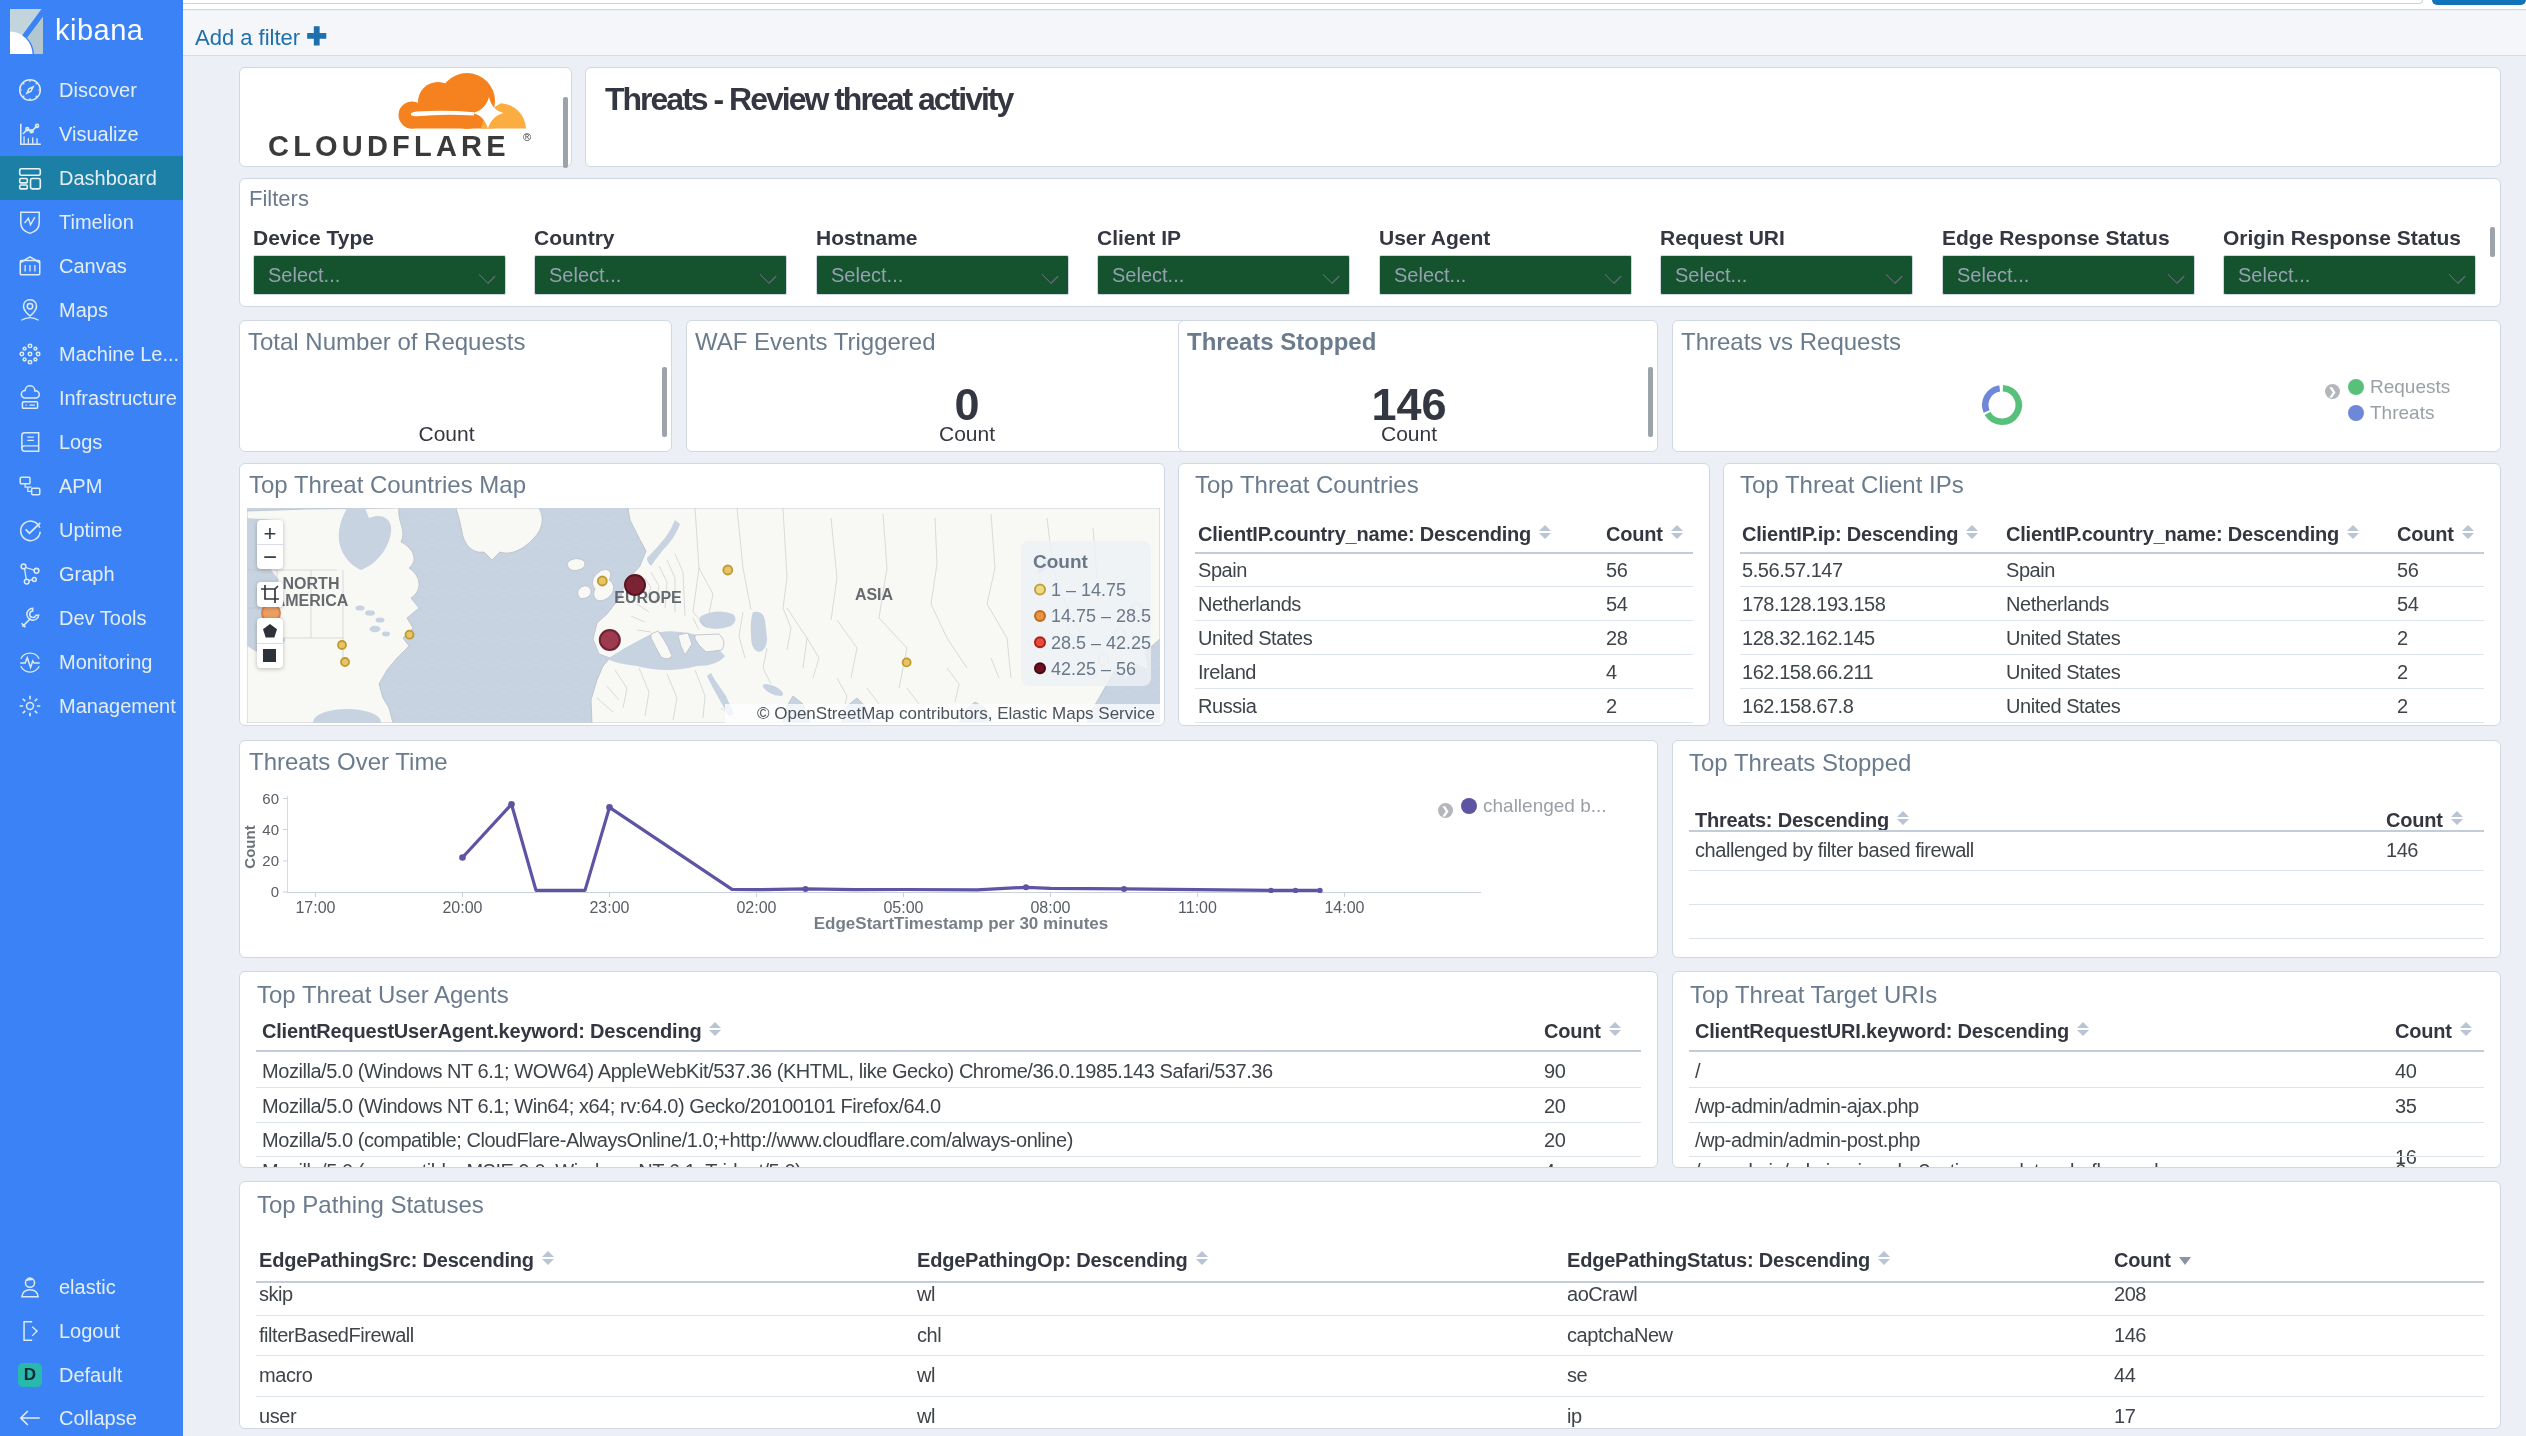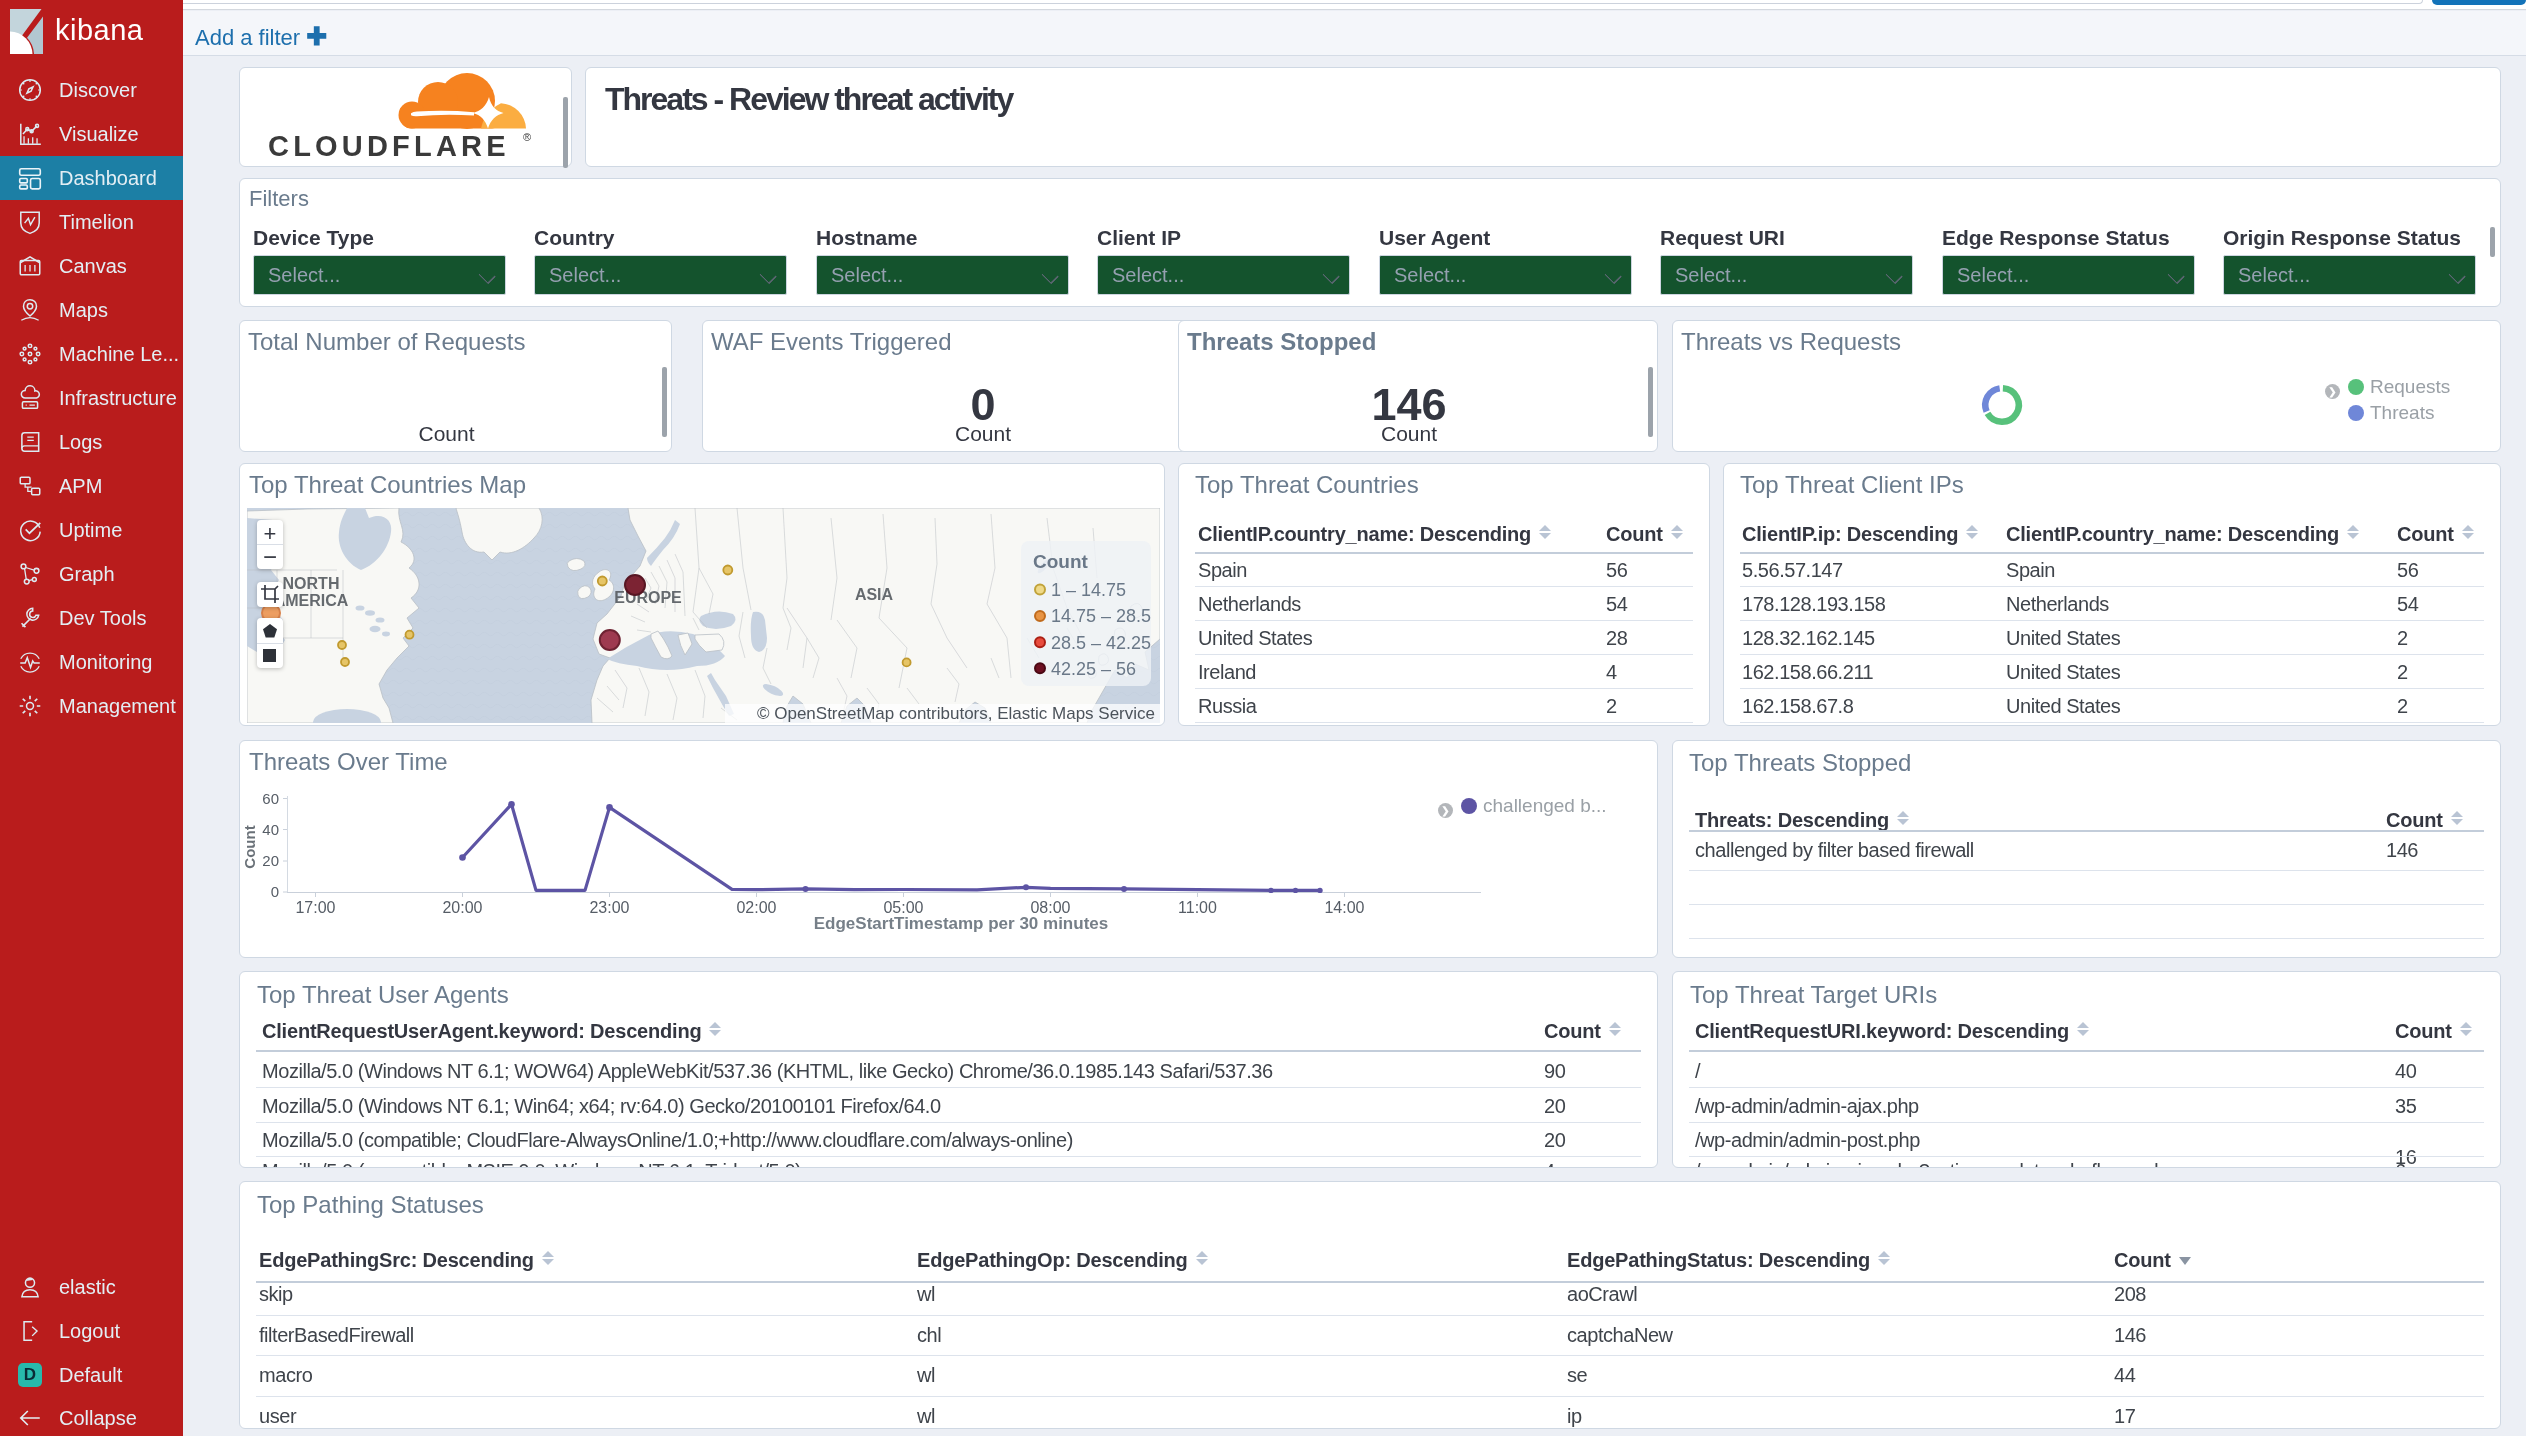--- a/index.html
+++ b/index.html
@@ -1,20 +1,20 @@
 <!DOCTYPE html>
 <html><head>
 <meta charset="utf-8">
 <style>
   * { margin:0; padding:0; box-sizing:border-box; }
   html,body { width:2526px; height:1436px; overflow:hidden; }
   body { font-family:"Liberation Sans", sans-serif; background:#eceff5; position:relative; }
 
   
-  #sidebar { position:absolute; left:0; top:0; width:183px; height:1436px; background:#b91c1c; z-index:5; }
+  #sidebar { position:absolute; left:0; top:0; width:183px; height:1436px; background:#3b82f6; z-index:5; }
   .nav-item { position:absolute; left:0; width:183px; height:44px; color:#e3eef4; font-size:20px; }
   .nav-item .ic { position:absolute; left:17px; top:9px; width:26px; height:26px; }
   .nav-item .lb { position:absolute; left:59px; top:0; line-height:44px; white-space:nowrap; }
   .nav-item.active { background:#1c7fa5; }
   #klogo { position:absolute; left:10px; top:9px; width:33px; height:45px; }
   #kname { position:absolute; left:55px; top:14px; font-size:29px; color:#fff; letter-spacing:0.5px; }
 
   
   #topwhite { position:absolute; left:183px; top:0; width:2343px; height:10px; background:#fff; border-bottom:1px solid #d4d8de; z-index:4; }
   #topbtn { position:absolute; left:2432px; top:0; width:94px; height:5px; background:#1373b9; border-radius:0 0 6px 6px; z-index:6; }
@@ -289,21 +289,21 @@
       <i class="chev"></i>
     </div>
   <div class="sbar" style="right:5px; top:48px; height:30px;"></div>
 </div>
 
 <div class="panel" id="p-m1" style="left:239px; top:320px; width:433px; height:132px;">
   <div class="ptitle" style="left:8px; top:7px;">Total Number of Requests</div>
   <div class="metric-cnt" style="top:102px;">Count</div>
   <div class="sbar" style="right:4px; top:46px; height:70px;"></div>
 </div>
-<div class="panel" id="p-m2" style="left:702px; top:320px; width:580px; height:132px;">
+<div class="panel" id="p-m2" style="left:686px; top:320px; width:580px; height:132px;">
   <div class="ptitle" style="left:8px; top:7px;">WAF Events Triggered</div>
   <div class="metric-num" style="top:61px;">0</div>
   <div class="metric-cnt" style="top:102px;">Count</div>
   <div class="sbar" style="right:4px; top:46px; height:70px;"></div>
 </div>
 <div class="panel" id="p-m3" style="left:1178px; top:320px; width:480px; height:132px;">
   <div class="ptitle" style="left:8px; top:7px;font-weight:bold;">Threats Stopped</div>
   <div class="metric-num" style="top:61px;">146</div>
   <div class="metric-cnt" style="top:102px;">Count</div>
   <div class="sbar" style="right:4px; top:46px; height:70px;"></div>

